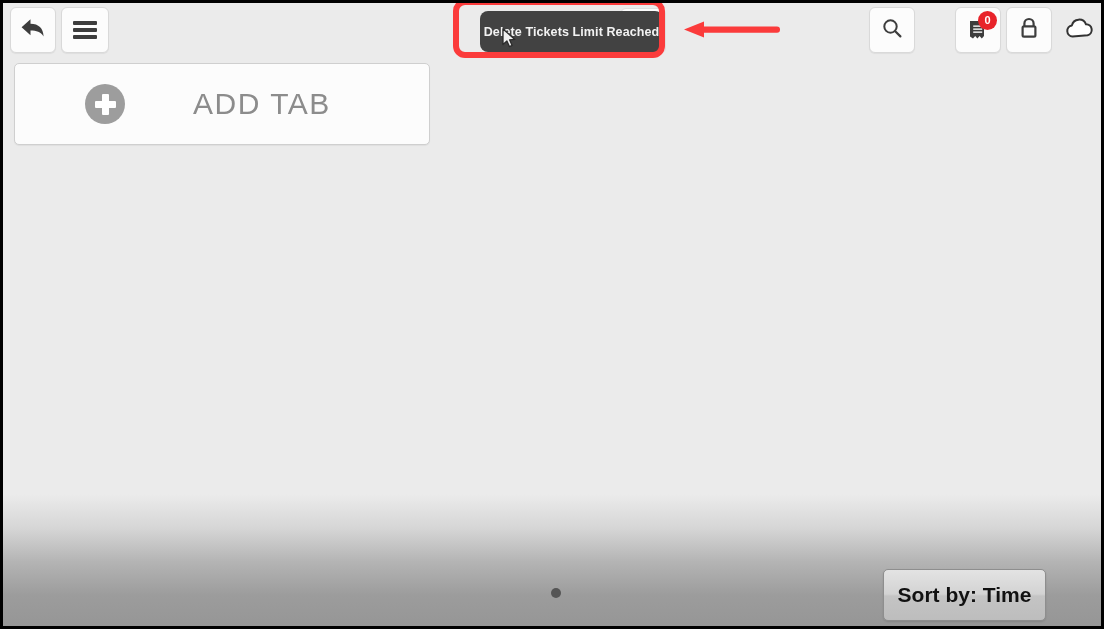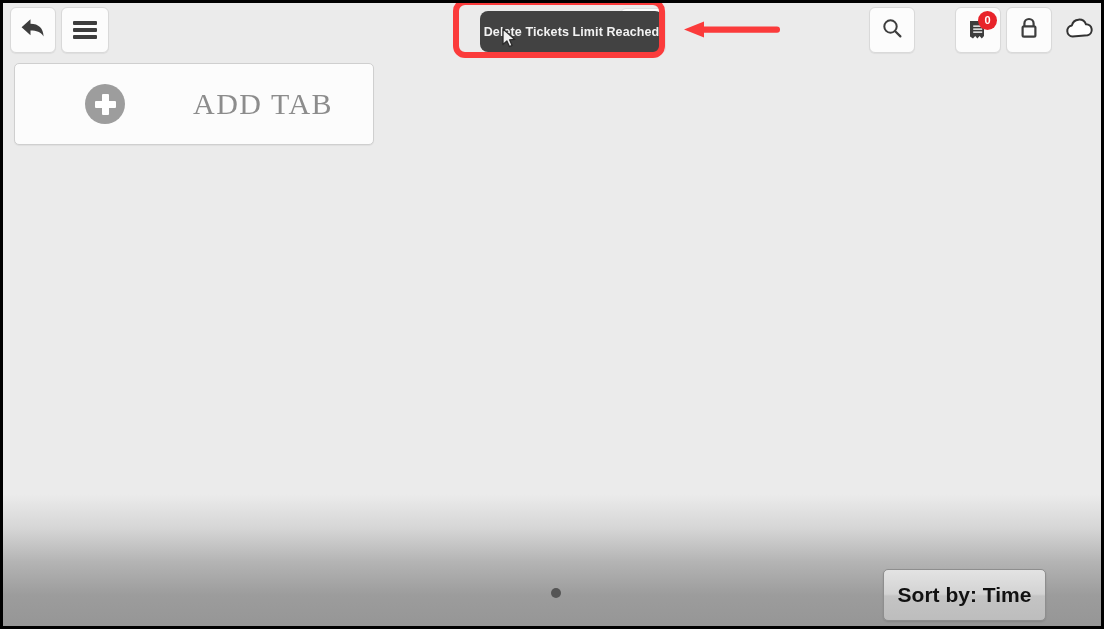--- a/index.html
+++ b/index.html
@@ -106,30 +106,29 @@
     box-sizing: border-box;
     padding: 0 2px;
   }
   .badge-host { position: relative; display: inline-block; line-height: 0; }
 
   
   .add-tab {
     position: absolute;
     left: 11px;
     top: 60px;
-    width: 360px;
+    width: 416px;
     height: 82px;
     background: #fcfcfc;
     border: 1px solid #cfcfcf;
     border-radius: 5px;
     box-sizing: border-box;
     display: flex;
     align-items: center;
     box-shadow: 0 1px 1px rgba(0,0,0,0.05);
-    font-family: Liberation Serif, serif;
   }
   .plus-circle {
     position: absolute;
     left: 70px;
     width: 40px;
     height: 40px;
     border-radius: 50%;
     background: #9d9d9d;
     display: flex;
     align-items: center;

